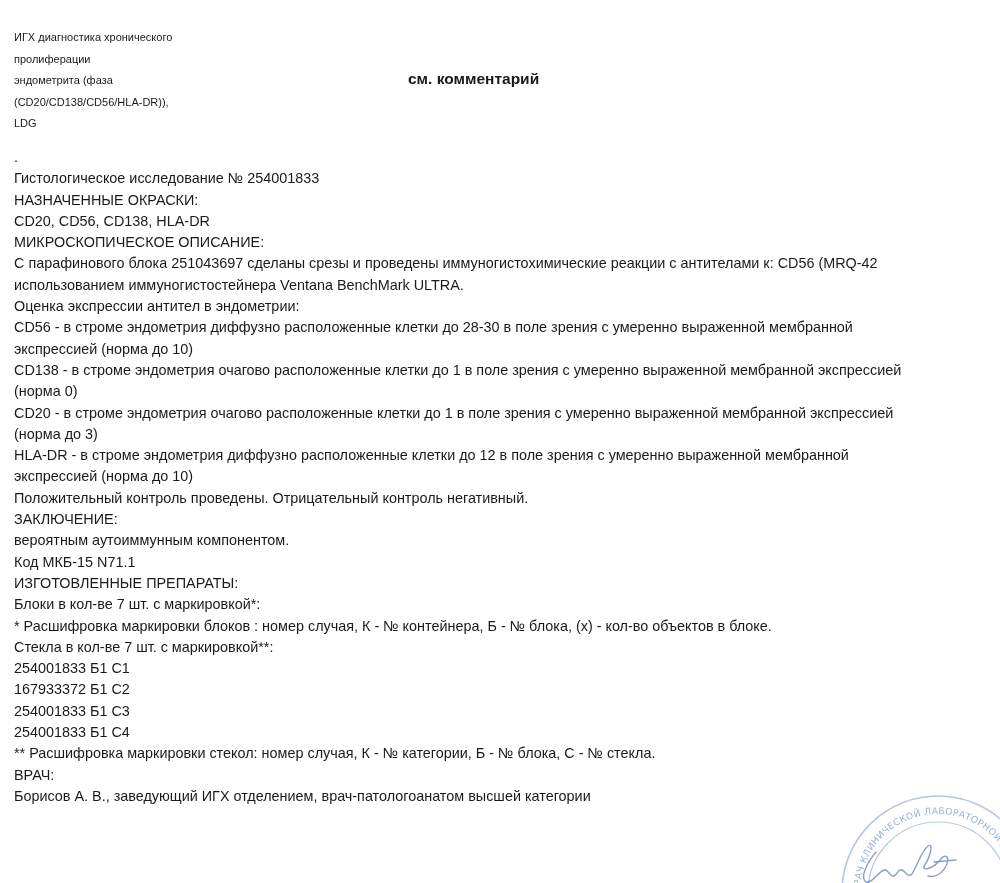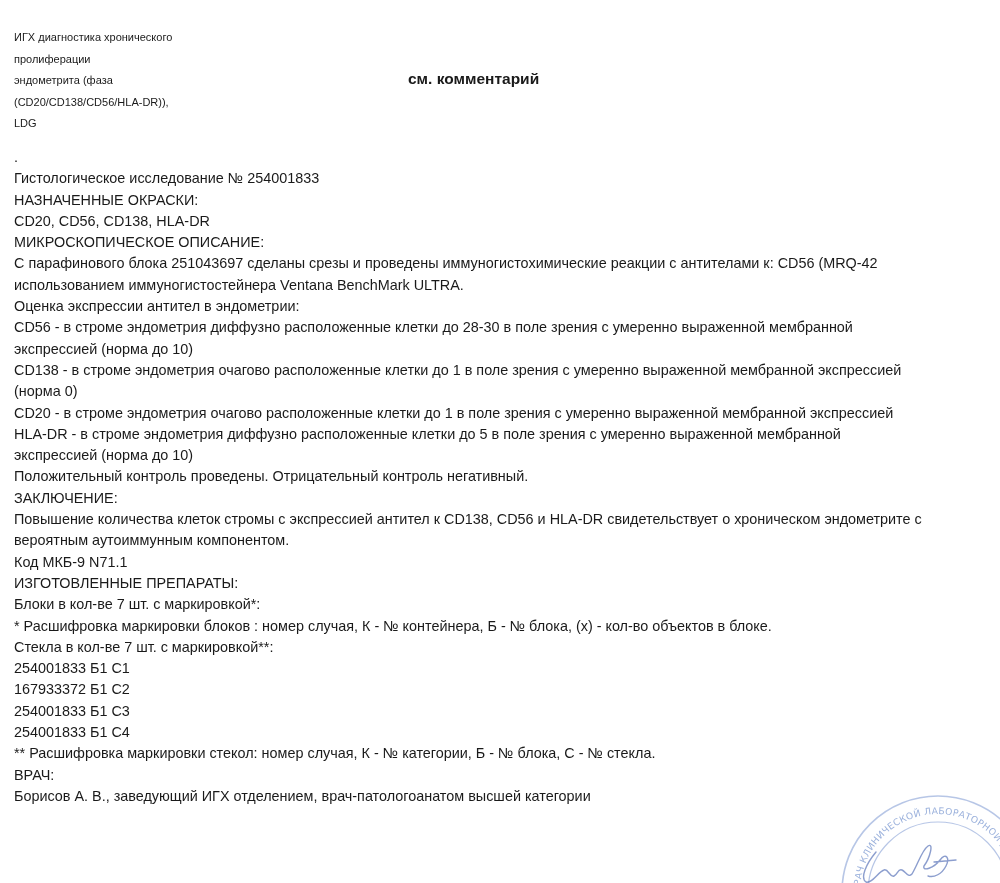--- a/index.html
+++ b/index.html
@@ -48,27 +48,27 @@
   <div class="line">CD20, CD56, CD138, HLA-DR</div>
   <div class="line">МИКРОСКОПИЧЕСКОЕ ОПИСАНИЕ:</div>
   <div class="line">С парафинового блока 251043697 сделаны срезы и проведены иммуногистохимические реакции с антителами к: CD56 (MRQ-42</div>
   <div class="line">использованием иммуногистостейнера Ventana BenchMark ULTRA.</div>
   <div class="line">Оценка экспрессии антител в эндометрии:</div>
   <div class="line">CD56 - в строме эндометрия диффузно расположенные клетки до 28-30 в поле зрения с умеренно выраженной мембранной</div>
   <div class="line">экспрессией (норма до 10)</div>
   <div class="line">CD138 - в строме эндометрия очагово расположенные клетки до 1 в поле зрения с умеренно выраженной мембранной экспрессией</div>
   <div class="line">(норма 0)</div>
   <div class="line">CD20 - в строме эндометрия очагово расположенные клетки до 1 в поле зрения с умеренно выраженной мембранной экспрессией</div>
-  <div class="line">HLA-DR - в строме эндометрия диффузно расположенные клетки до 5 в поле зрения с умеренно выраженной мембранной</div>
+  <div class="line">(норма до 3)</div>
+  <div class="line">HLA-DR - в строме эндометрия диффузно расположенные клетки до 12 в поле зрения с умеренно выраженной мембранной</div>
   <div class="line">экспрессией (норма до 10)</div>
   <div class="line">Положительный контроль проведены. Отрицательный контроль негативный.</div>
   <div class="line">ЗАКЛЮЧЕНИЕ:</div>
-  <div class="line">Повышение количества клеток стромы с экспрессией антител к CD138, CD56 и HLA-DR свидетельствует о хроническом эндометрите с</div>
   <div class="line">вероятным аутоиммунным компонентом.</div>
-  <div class="line">Код МКБ-9 N71.1</div>
+  <div class="line">Код МКБ-15 N71.1</div>
   <div class="line">ИЗГОТОВЛЕННЫЕ ПРЕПАРАТЫ:</div>
   <div class="line">Блоки в кол-ве 7 шт. с маркировкой*:</div>
   <div class="line">* Расшифровка маркировки блоков : номер случая, К - № контейнера, Б - № блока, (х) - кол-во объектов в блоке.</div>
   <div class="line">Стекла в кол-ве 7 шт. с маркировкой**:</div>
   <div class="line">254001833 Б1 С1</div>
   <div class="line">167933372 Б1 С2</div>
   <div class="line">254001833 Б1 С3</div>
   <div class="line">254001833 Б1 С4</div>
   <div class="line">** Расшифровка маркировки стекол: номер случая, К - № категории, Б - № блока, С - № стекла.</div>
   <div class="line">ВРАЧ:</div>

